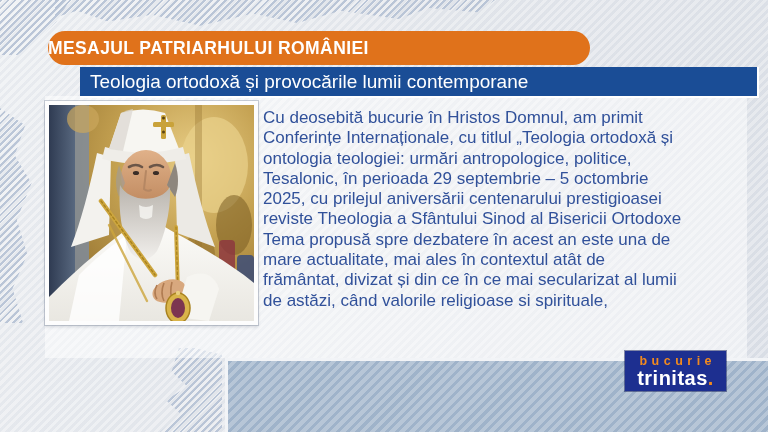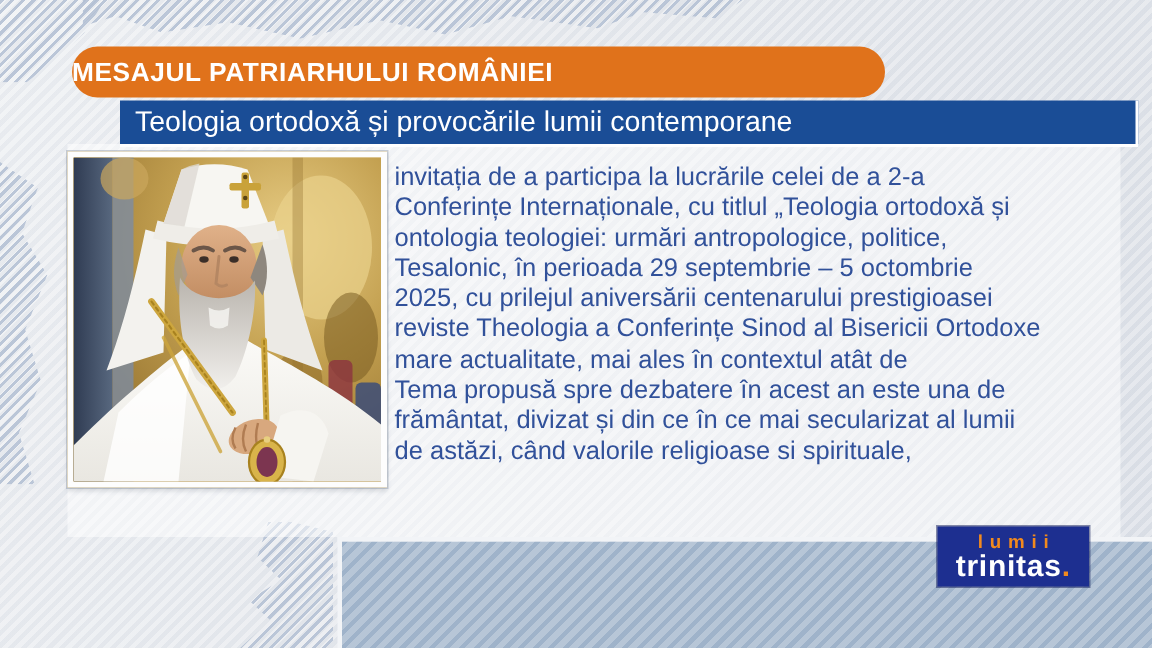--- a/index.html
+++ b/index.html
@@ -158,30 +158,30 @@
         <g>
           <ellipse cx="129" cy="203" rx="12" ry="15" fill="#d9b44a" stroke="#a8821f" stroke-width="1.5"></ellipse>
           <ellipse cx="129" cy="203" rx="7" ry="10" fill="#7c3550"></ellipse>
           <circle cx="129" cy="188" r="2.2" fill="#e8cf80"></circle>
         </g>
       </g>
     </svg>
   </div>
 
   <div class="article">
-    <div>invitația de a participa la lucrările celei de a 2-a</div>
+    <div>Cu deosebită bucurie în Hristos Domnul, am primit</div>
     <div>Conferințe Internaționale, cu titlul „Teologia ortodoxă și</div>
     <div>ontologia teologiei: urmări antropologice, politice,</div>
     <div>Tesalonic, în perioada 29 septembrie – 5 octombrie</div>
     <div>2025, cu prilejul aniversării centenarului prestigioasei</div>
-    <div>reviste Theologia a Conferințe Sinod al Bisericii Ortodoxe</div>
+    <div>reviste Theologia a Sfântului Sinod al Bisericii Ortodoxe</div>
+    <div>Tema propusă spre dezbatere în acest an este una de</div>
     <div>mare actualitate, mai ales în contextul atât de</div>
-    <div>Tema propusă spre dezbatere în acest an este una de</div>
     <div>frământat, divizat și din ce în ce mai secularizat al lumii</div>
     <div>de astăzi, când valorile religioase si spirituale,</div>
   </div>
 
   <div class="logo">
-    <div class="logo-top">lumii</div>
+    <div class="logo-top">bucurie</div>
     <div class="logo-name"><span>trinitas</span><span class="dot">.</span></div>
   </div>
 
 </div>
 
 </body></html>

